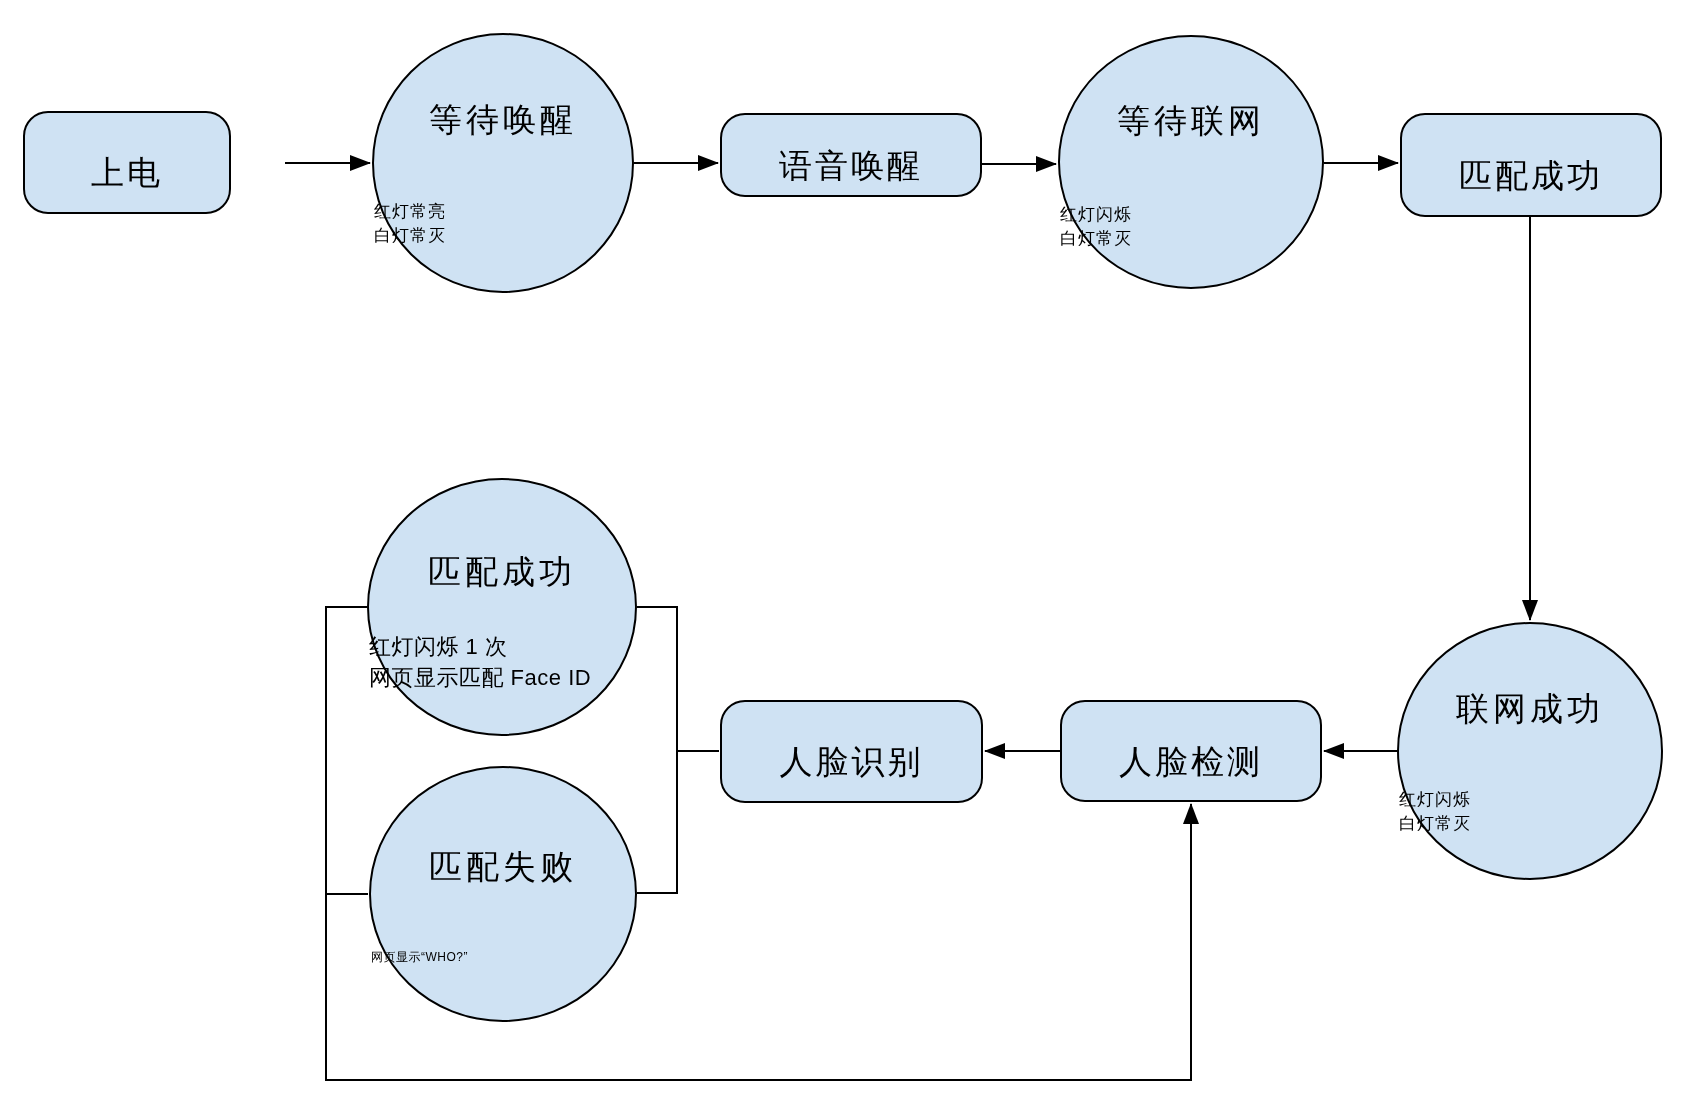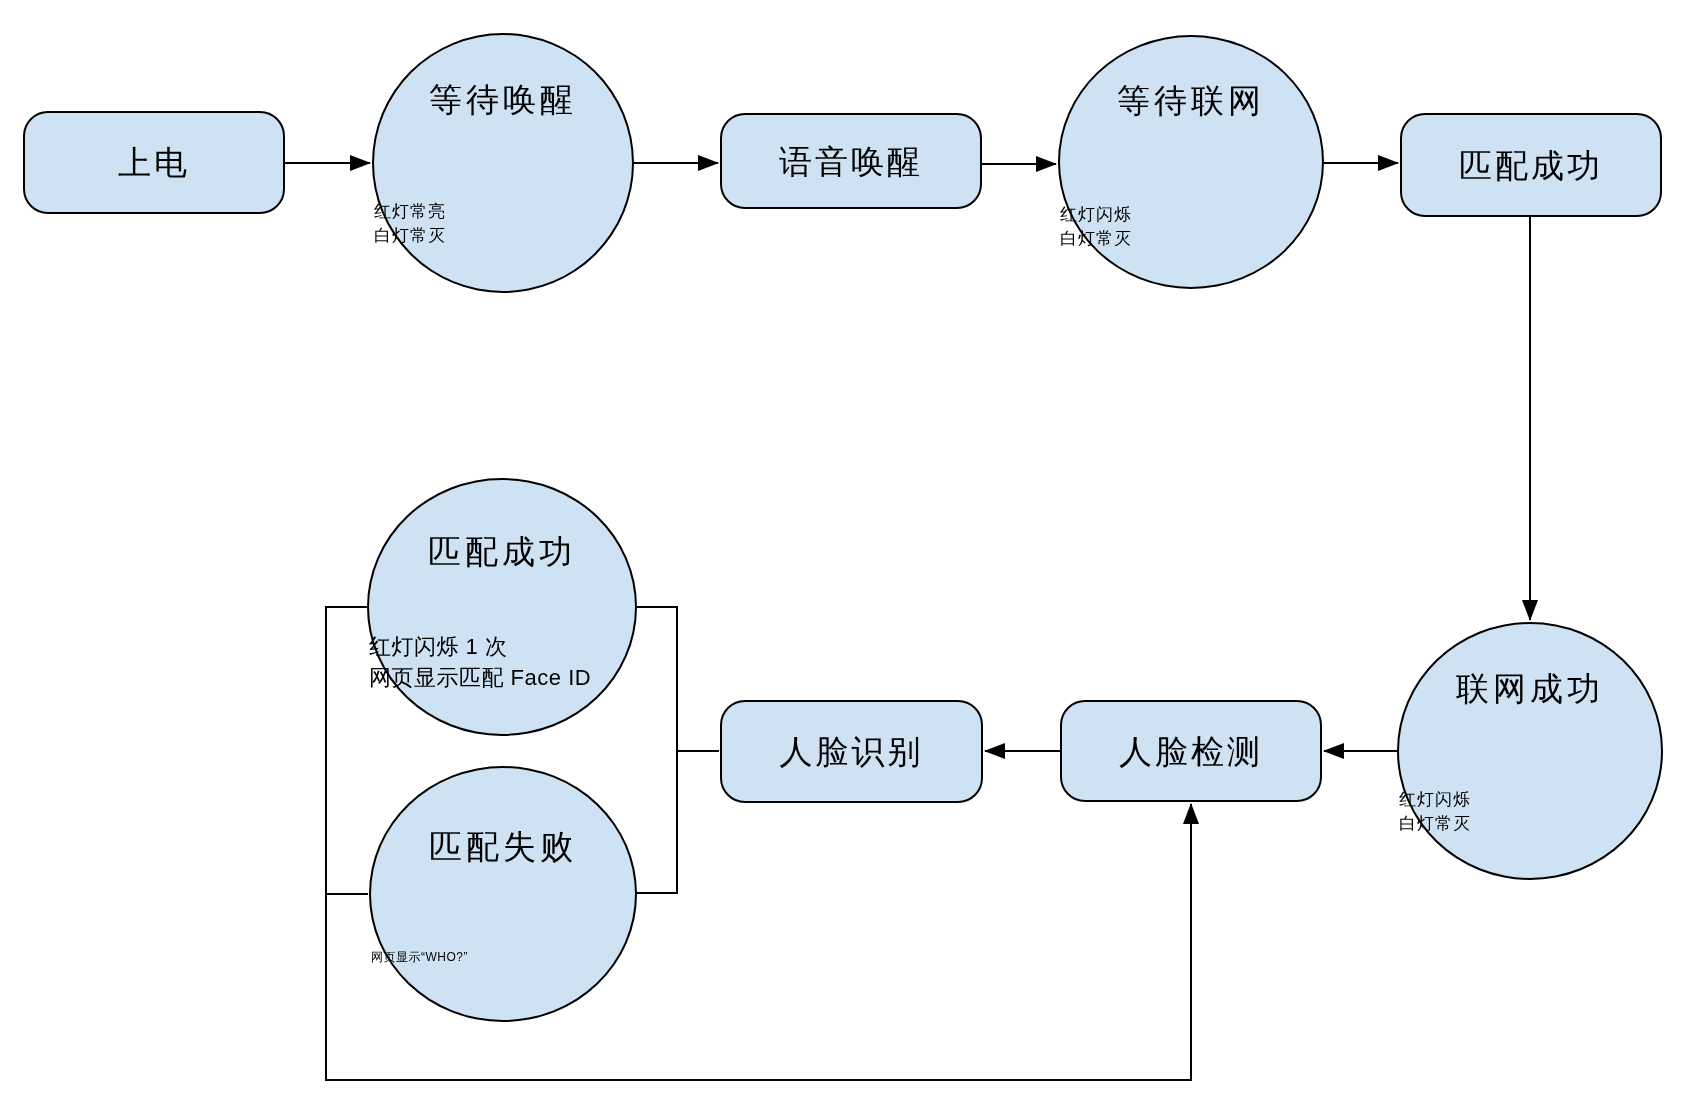--- a/index.html
+++ b/index.html
@@ -35,20 +35,21 @@
     justify-content: center;
   }
   .node.circle {
     border-radius: 50%;
   }
   .label {
     font-size: 33px;
     letter-spacing: 3px;
     white-space: nowrap;
     line-height: 1;
+    margin-top: 20px;
   }
   .circle .label {
     position: absolute;
     left: 0;
     width: 100%;
     text-align: center;
     transform: translateY(-50%);
     letter-spacing: 4px;
   }
   .notes {
@@ -81,33 +82,33 @@
     <path d="M1324,163 L1398,163" marker-end="url(#arrow)"></path>
     <path d="M1530,217 L1530,620" marker-end="url(#arrow)"></path>
     <path d="M1397,751 L1324,751" marker-end="url(#arrow)"></path>
     <path d="M1060,751 L985,751" marker-end="url(#arrow)"></path>
     <path d="M637,607 L677,607 L677,893 L637,893"></path>
     <path d="M677,751 L719,751"></path>
     <path d="M367,607 L326,607 L326,1080 L1191,1080 L1191,804" marker-end="url(#arrow)"></path>
     <path d="M326,894 L368,894"></path>
   </svg>
 
-  <div class="node rect" style="left:23px;top:111px;width:262px;height:103px">
+  <div class="node rect" style="left:23px;top:111px;width:208px;height:103px">
     <span class="label">上电</span>
   </div>
 
   <div class="node circle" style="left:372px;top:33px;width:262px;height:260px">
     <span class="label" style="top:25%">等待唤醒</span>
     <div class="notes" style="top:74%">
       <span>红灯常亮</span>
       <span>白灯常灭</span>
     </div>
   </div>
 
-  <div class="node rect" style="left:720px;top:113px;width:262px;height:96px">
+  <div class="node rect" style="left:720px;top:113px;width:262px;height:84px">
     <span class="label">语音唤醒</span>
   </div>
 
   <div class="node circle" style="left:1058px;top:35px;width:266px;height:254px">
     <span class="label" style="top:25%">等待联网</span>
     <div class="notes" style="top:76%">
       <span>红灯闪烁</span>
       <span>白灯常灭</span>
     </div>
   </div>

